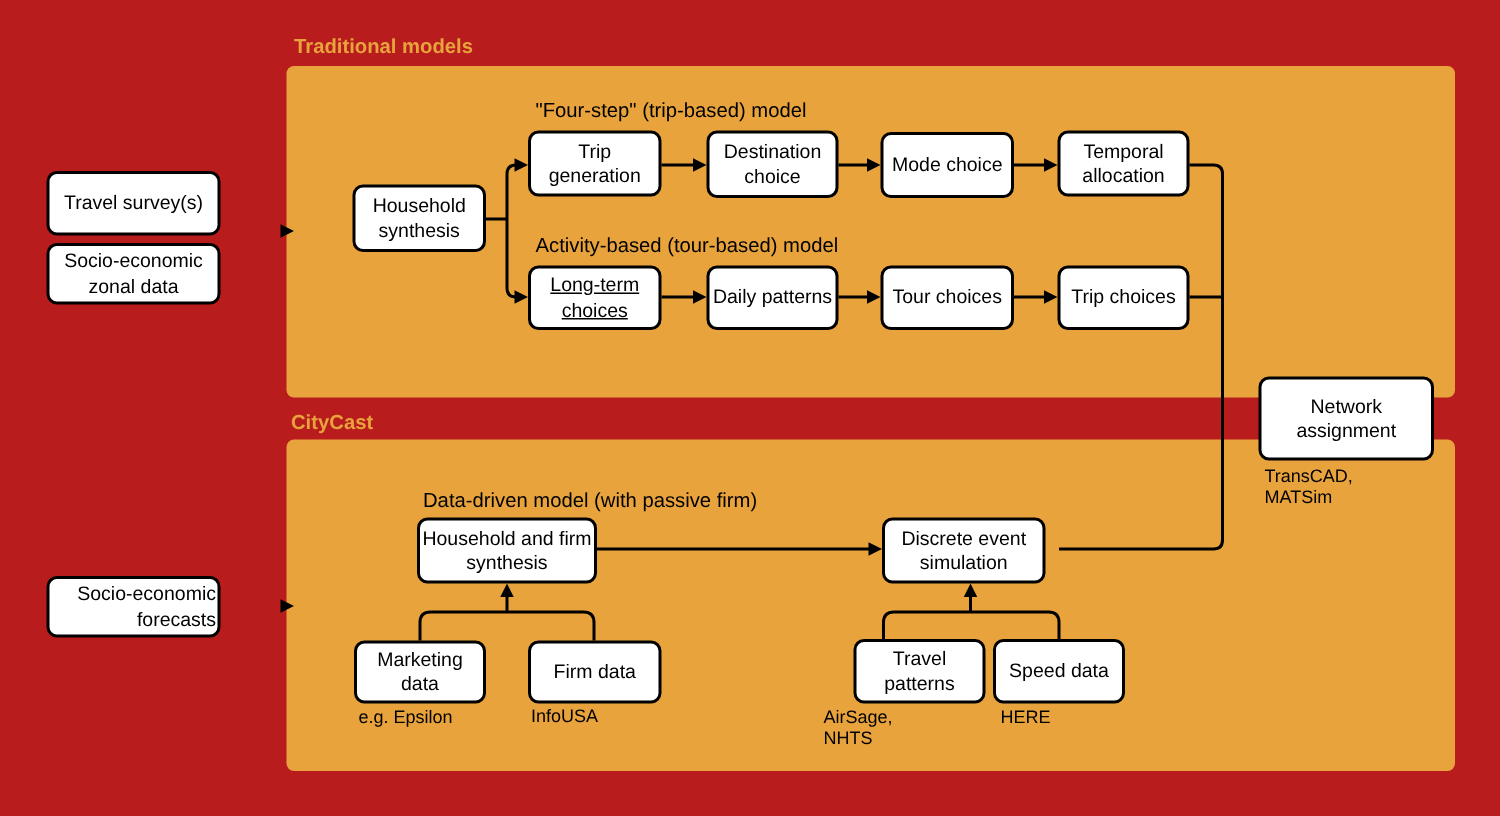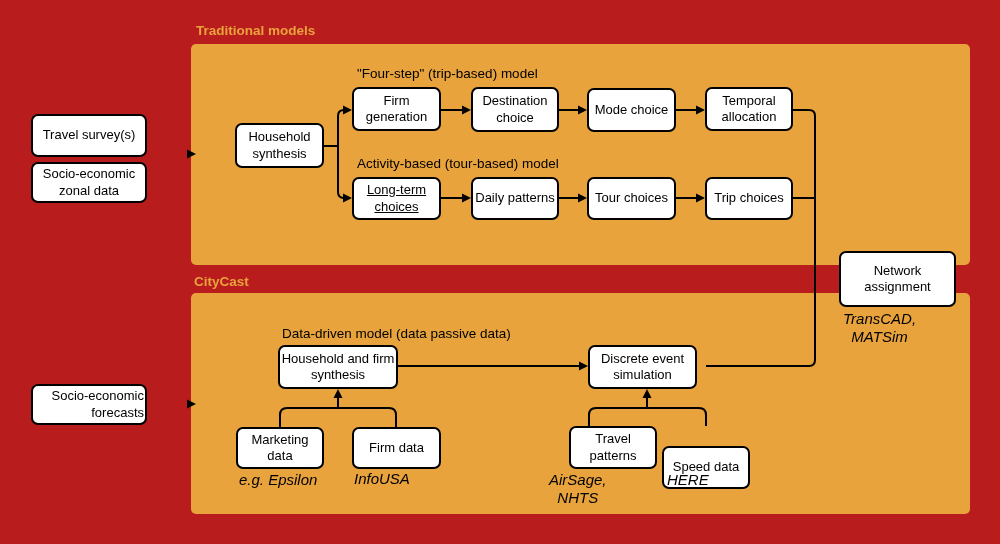--- a/index.html
+++ b/index.html
@@ -4,40 +4,40 @@
 <style>
   html,body{margin:0;padding:0;background:#000;}
   #canvas{position:relative;width:1000px;height:544px;background:#b91c1c;overflow:hidden;
           font-family:"Liberation Sans", sans-serif;}
   .panel{position:absolute;background:#E8A33D;border-radius:5px;}
   .section-title{position:absolute;color:#E8A33D;font-weight:bold;font-size:13.5px;white-space:nowrap;}
   .flabel{position:absolute;color:#000;font-size:13.5px;white-space:nowrap;}
   .node{position:absolute;background:#fff;border:2px solid #000;border-radius:7px;
         box-sizing:border-box;display:flex;align-items:center;justify-content:center;
         text-align:center;font-size:13px;line-height:1.25;color:#000;z-index:3;padding:1px;}
-  .ann{position:absolute;color:#000;font-size:15px;font-style:italic;line-height:1.2;
-       white-space:pre-line;z-index:3;text-align:center;}
+  .ann{position:absolute;color:#000;font-size:12px;line-height:1.2;
+       white-space:pre-line;z-index:3;}
   #wires{position:absolute;left:0;top:0;z-index:2;}
   .wire{fill:none;stroke:#000;stroke-width:2;}
   .arrow{fill:#000;stroke:none;}
 </style>
 </head>
 <body>
 
 <div id="canvas">
 
   <div class="panel" style="left:191px;top:44px;width:779px;height:221px;"></div>
   <div class="panel" style="left:191px;top:293px;width:779px;height:221px;"></div>
 
   <div class="section-title" style="left:196px;top:23px;">Traditional models</div>
   <div class="section-title" style="left:194px;top:274px;">CityCast</div>
 
   <div class="flabel" style="left:357px;top:66px;">"Four-step" (trip-based) model</div>
   <div class="flabel" style="left:357px;top:156px;">Activity-based (tour-based) model</div>
-  <div class="flabel" style="left:282px;top:326px;">Data-driven model (data passive data)</div>
+  <div class="flabel" style="left:282px;top:326px;">Data-driven model (with passive firm)</div>
 
   <svg id="wires" width="1000" height="544" viewBox="0 0 1000 544">
 
     <path class="wire" d="M323 146 H338 M338 146 V116 Q338 110 344 110 M338 146 V192 Q338 198 344 198"></path>
 
     <path class="wire" d="M441 110 H463"></path>
     <path class="wire" d="M559 110 H579"></path>
     <path class="wire" d="M676 110 H697"></path>
 
     <path class="wire" d="M441 198 H463"></path>
@@ -67,39 +67,39 @@
 
     <path class="arrow" d="M333.5 398 L338 389 L342.5 398 Z"></path>
     <path class="arrow" d="M642.5 398 L647 389 L651.5 398 Z"></path>
   </svg>
 
   <div class="node" style="left:31px;top:114px;width:116px;height:43px;">Travel survey(s)</div>
   <div class="node" style="left:31px;top:162px;width:116px;height:41px;">Socio-economic zonal data</div>
   <div class="node" style="left:31px;top:384px;width:116px;height:41px;text-align:right;">Socio-economic forecasts</div>
 
   <div class="node" style="left:235px;top:123px;width:89px;height:45px;">Household synthesis</div>
-  <div class="node" style="left:352px;top:87px;width:89px;height:44px;">Firm generation</div>
+  <div class="node" style="left:352px;top:87px;width:89px;height:44px;">Trip generation</div>
   <div class="node" style="left:471px;top:87px;width:88px;height:45px;">Destination choice</div>
   <div class="node" style="left:587px;top:88px;width:89px;height:44px;">Mode choice</div>
   <div class="node" style="left:705px;top:87px;width:88px;height:44px;">Temporal allocation</div>
   <div class="node" style="left:352px;top:177px;width:89px;height:43px;text-decoration:underline;">Long-term choices</div>
   <div class="node" style="left:471px;top:177px;width:88px;height:43px;">Daily patterns</div>
   <div class="node" style="left:587px;top:177px;width:89px;height:43px;">Tour choices</div>
   <div class="node" style="left:705px;top:177px;width:88px;height:43px;">Trip choices</div>
 
   <div class="node" style="left:839px;top:251px;width:117px;height:56px;">Network assignment</div>
   <div class="ann" style="left:843px;top:310px;">TransCAD,
 MATSim</div>
 
   <div class="node" style="left:278px;top:345px;width:120px;height:44px;">Household and firm synthesis</div>
   <div class="node" style="left:588px;top:345px;width:109px;height:44px;">Discrete event simulation</div>
   <div class="node" style="left:236px;top:427px;width:88px;height:42px;">Marketing data</div>
   <div class="node" style="left:352px;top:427px;width:89px;height:42px;">Firm data</div>
   <div class="node" style="left:569px;top:426px;width:88px;height:43px;">Travel patterns</div>
-  <div class="node" style="left:662px;top:426px;width:88px;height:43px;margin-top:20px;">Speed data</div>
+  <div class="node" style="left:662px;top:426px;width:88px;height:43px;">Speed data</div>
 
   <div class="ann" style="left:239px;top:471px;">e.g. Epsilon</div>
   <div class="ann" style="left:354px;top:470px;">InfoUSA</div>
   <div class="ann" style="left:549px;top:471px;">AirSage,
 NHTS</div>
   <div class="ann" style="left:667px;top:471px;">HERE</div>
 
 </div>
 
 </body></html>

